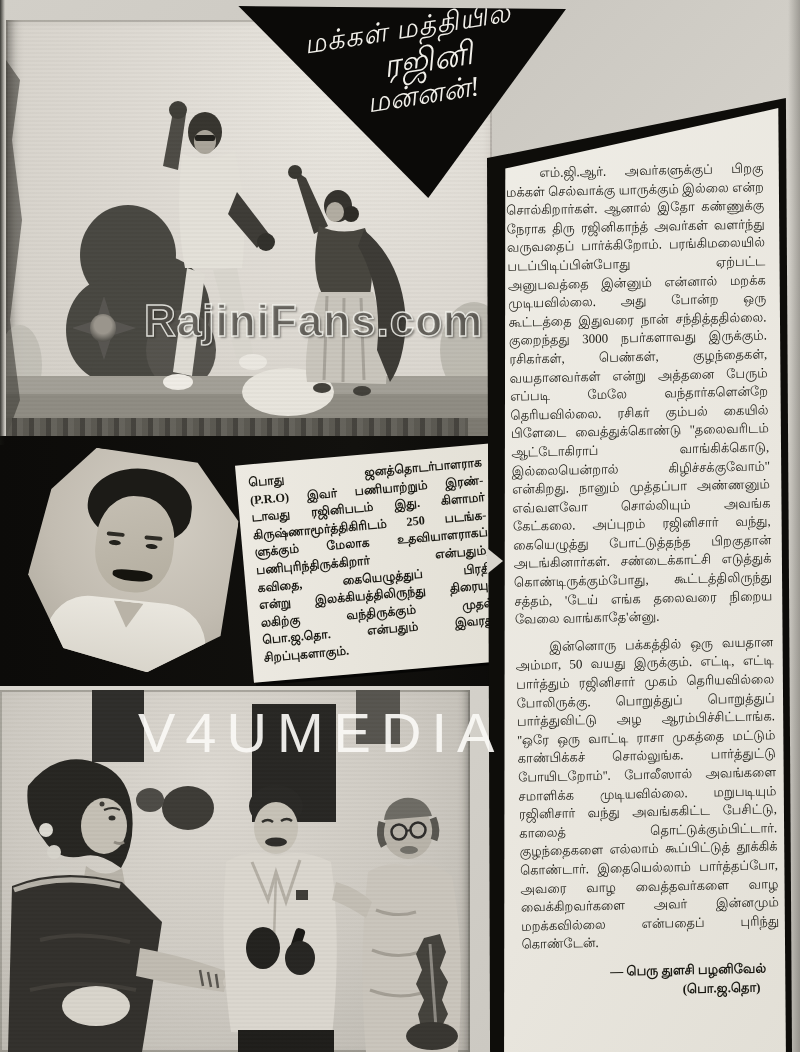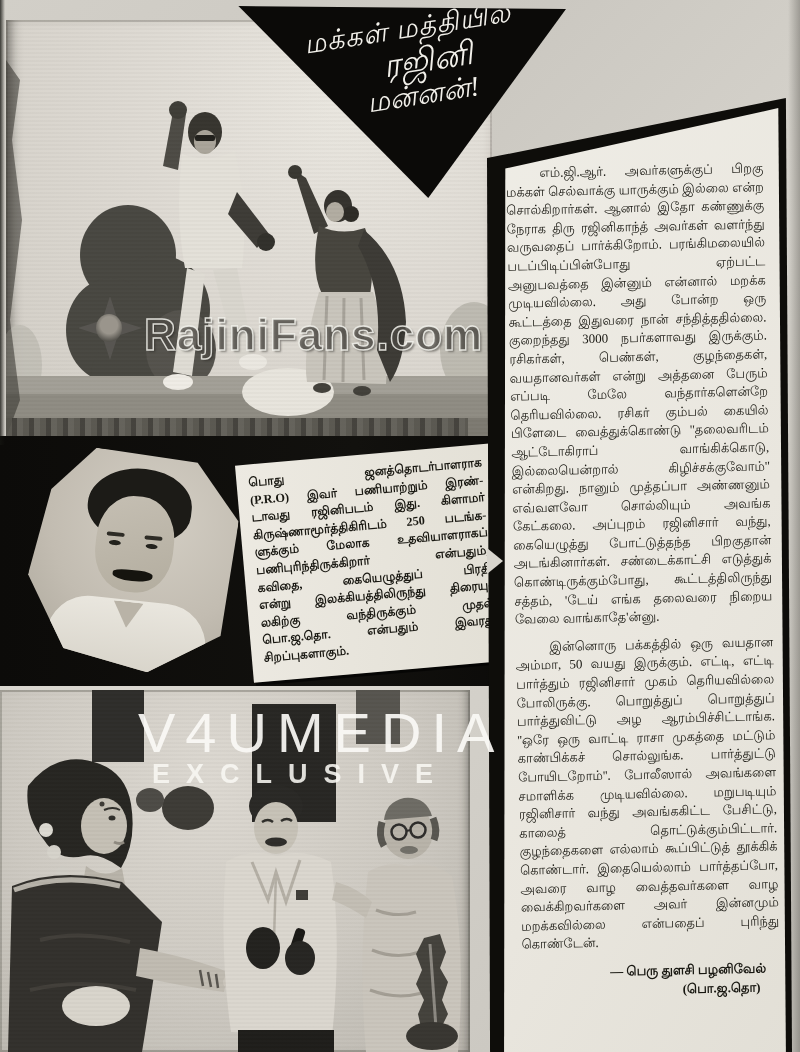--- a/index.html
+++ b/index.html
@@ -17,21 +17,21 @@
   .photo-top{position:absolute;left:6px;top:20px;width:486px;height:418px;
         background:
           radial-gradient(ellipse at 70% 20%, #e9e6df 0%, #ddd9d2 45%, #d0ccc4 100%);
         box-shadow:inset 0 0 0 2px rgba(90,88,80,.25), inset 10px 0 14px -8px rgba(30,28,24,.7),
                    inset 0 -26px 18px -10px rgba(40,38,33,.65);}
   .photo-top .grain, .photo-bottom .grain{position:absolute;inset:0;opacity:.5;
         background:repeating-linear-gradient(0deg,rgba(120,116,108,.08) 0 2px,rgba(255,255,255,.05) 2px 4px);}
   .photo-top svg, .photo-bottom svg{position:absolute;inset:0;}
 
   
-  .wm-rajini{position:absolute;left:78px;top:296px;z-index:6;display:flex;align-items:flex-end;gap:2px;}
+  .wm-rajini{position:absolute;left:72px;top:296px;z-index:6;display:flex;align-items:flex-start;gap:8px;}
   .wm-star{width:64px;height:64px;position:relative;flex:0 0 auto;}
   .wm-star .spike{position:absolute;inset:0;background:rgba(70,68,62,.8);
         clip-path:polygon(50% 0%,62% 38%,100% 50%,62% 62%,50% 100%,38% 62%,0% 50%,38% 38%);
         filter:drop-shadow(1px 1px 0 rgba(255,255,255,.6));}
   .wm-star .face{position:absolute;left:18px;top:18px;width:26px;height:28px;border-radius:50%;
         background:radial-gradient(circle at 50% 40%, #9a958c 0 40%, #55534d 75%);}
   .wm-text{font-family:"Liberation Sans",sans-serif;font-weight:bold;font-size:44px;
         letter-spacing:1px;color:rgba(82,79,73,.72);-webkit-text-stroke:1.4px rgba(245,244,238,.85);
         text-shadow:2px 2px 2px rgba(40,38,34,.45);}
 
@@ -279,16 +279,15 @@
         <path d="M424,248 l16,-4 6,18 -6,16 8,14 -6,18 6,14 -8,16 -18,2 -4,-18 6,-14 -8,-16 6,-14 -6,-16 Z" fill="#413f39"></path>
         <path d="M430,254 l6,84" stroke="#8a8780" stroke-width="3"></path>
         <ellipse cx="432" cy="346" rx="26" ry="14" fill="#35332e"></ellipse>
       </g>
     </svg>
     <div class="grain"></div>
   </div>
 
   <div class="wm-v4u">
     <div class="big">V4UMEDIA</div>
-    <div class="sub">EXCLUSIVE</div>
   </div>
 
 </div>
 
 </body></html>

